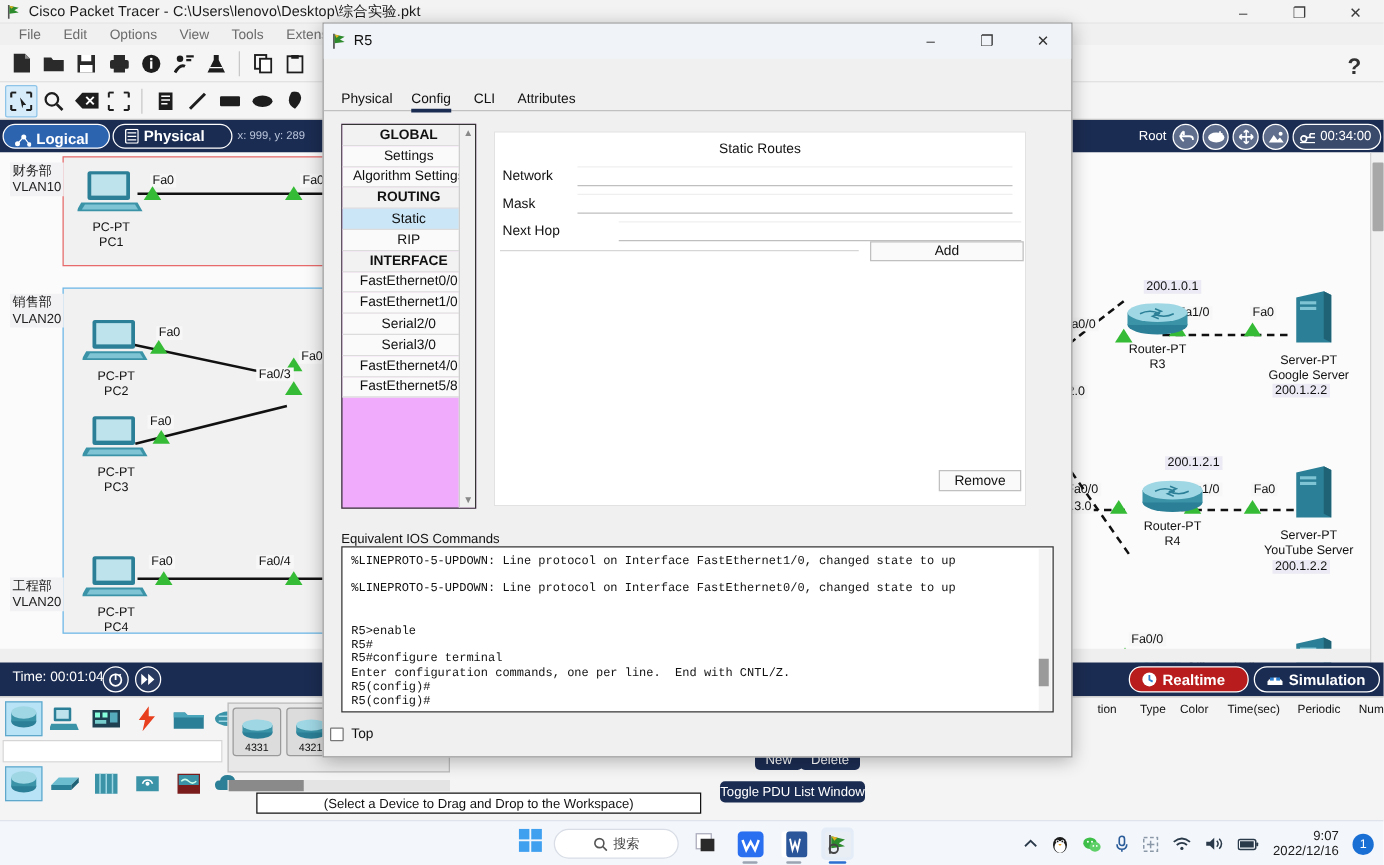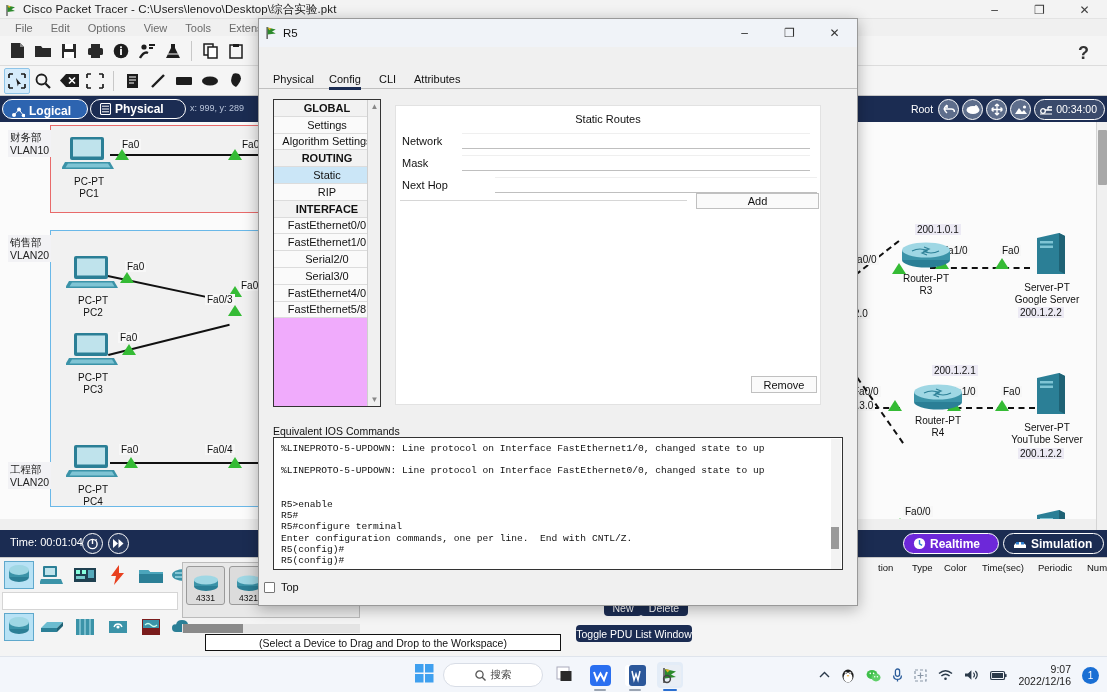--- a/index.html
+++ b/index.html
@@ -90,21 +90,21 @@
   .tri { position:absolute; width:0;height:0; border-left:7px solid transparent; border-right:7px solid transparent;
          border-bottom:11px solid #35bb35; }
 
   
   .pt-simbar { position:absolute; left:0; top:530px; width:1107px; height:27px; background:#1b2c52; }
   .sim-time { position:absolute; left:10px; top:6px; font-size:11px; color:#fff; }
   .sim-circ { position:absolute; width:21px; height:21px; border-radius:50%; background:#27395f;
               border:1.5px solid #fff; display:flex;align-items:center;justify-content:center; color:#fff; font-size:11px;}
   .rt-pill { position:absolute; top:3px; height:21px; border:1.5px solid #fff; border-radius:11px;
              display:flex; align-items:center; gap:4px; padding:0 9px; font-size:12px; font-weight:bold; color:#fff;}
-  .rt-pill.active { background:#6d28d9; }
+  .rt-pill.active { background:#b91c1c;border-radius:10px; }
 
   
   .pt-devpanel { position:absolute; left:0; top:557px; width:1107px; height:99px; background:#f4f4f4; border-top:1px solid #c9c9c9;}
   .dev-grid { position:absolute; left:4px; top:3px; display:flex; gap:3px; }
   .dev-ic { width:30px; height:28px; display:flex;align-items:center;justify-content:center;}
   .dev-ic.sel { background:#b8e2f5; border:1px solid #5fa8cc; }
   .dev-blank { position:absolute; left:2px; top:34px; width:176px; height:18px; background:#fff; border:1px solid #d5d5d5;}
   .dev-grid2 { position:absolute; left:4px; top:55px; display:flex; gap:3px; }
   .modelbox { position:absolute; left:182px; top:4px; width:178px; height:56px; background:#e8e8e8; border:1px solid #bbb; display:flex; gap:4px; padding:3px;}
   .model-ic { width:39px; height:39px; background:#dcdcdc; border:1px solid #9a9a9a; border-radius:3px;

